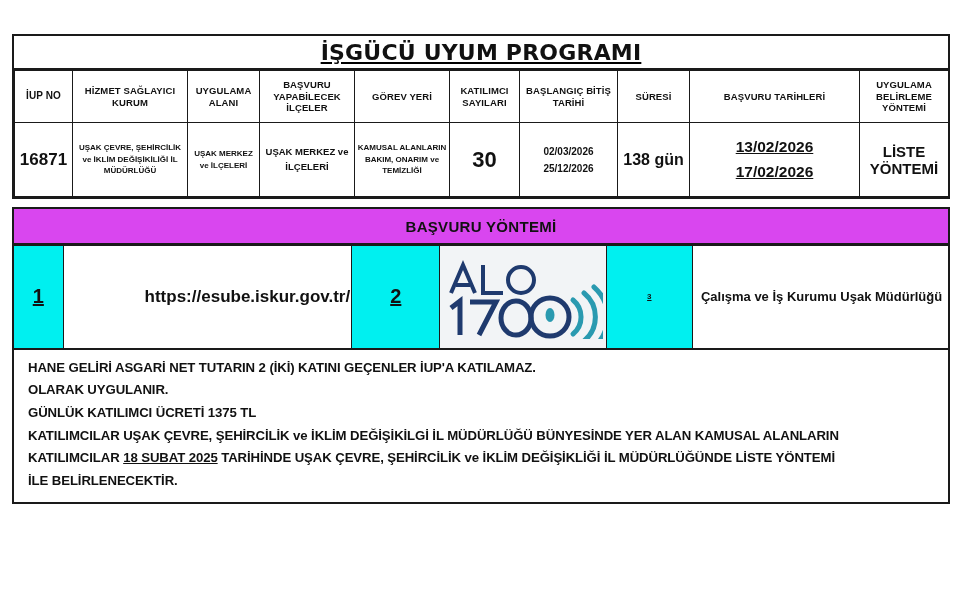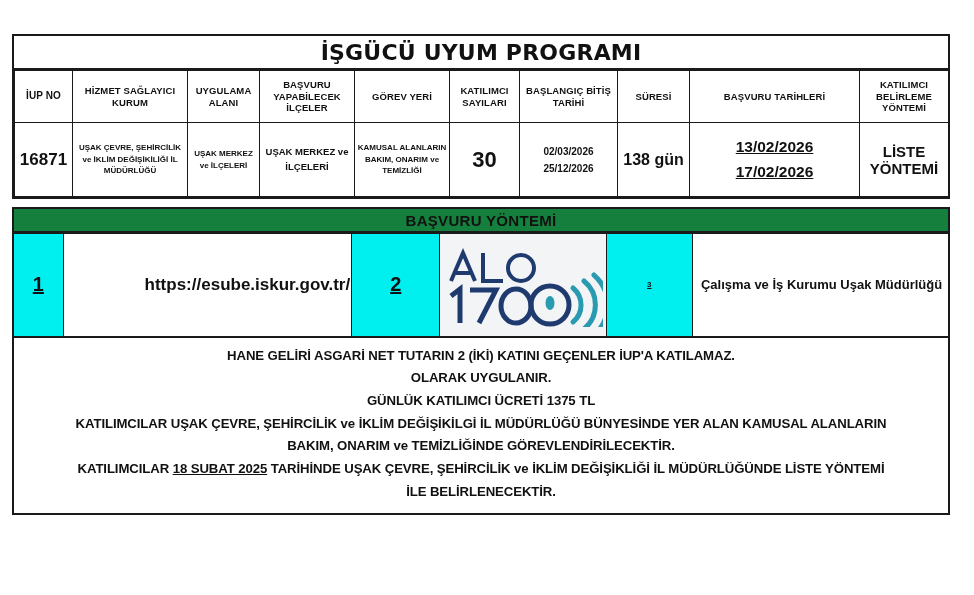--- a/index.html
+++ b/index.html
@@ -18,21 +18,21 @@
   }
   .doc {
     width: 938px;
     border: 2px solid #1a1a1a;
     background: #ffffff;
   }
   
   .title-bar {
     border-bottom: 2px solid #1a1a1a;
     height: 34px;
-    display: flex; align-items: center; justify-content: center;
+    display: flex; align-items: center; justify-content: center; text-decoration: underline;
   }
   .title-bar .t {
     font-size: 22px;
     font-weight: bold;
     letter-spacing: 0.2px;
     color: #111111;
     font-family: "DejaVu Sans", sans-serif;
   }
   
   table.grid {
@@ -61,22 +61,22 @@
   .md { font-size: 9.5px; font-weight: bold; line-height: 1.5; }
   .big { font-size: 22px; font-weight: bold; }
   .dates { font-size: 10px; font-weight: bold; line-height: 1.7; }
   .sure { font-size: 16px; font-weight: bold; }
   .bigdates { font-size: 15.5px; font-weight: bold; line-height: 1.55; }
   .bigdates span { text-decoration: underline; }
   .liste { font-size: 15px; font-weight: bold; }
   
   .spacer { height: 8px; background:#ffffff; }
   .banner {
-    height: 26px;
-    background: #15803d;
+    height: 38px;
+    background: #d946ef;
     border: 2px solid #1a1a1a;
     display: flex; align-items: center; justify-content: center;
   }
   .banner .t {
     font-size: 15px; font-weight: bold; color: #111111;
     letter-spacing: 0.3px;
   }
   
   table.methods {
     width: 100%;
@@ -118,21 +118,21 @@
     line-height: 1.5;
     background: #ffffff;
   }
   .logo-wrap { display:flex; align-items:center; justify-content:center; height:100%; }
   
   .notes {
     border: 2px solid #1a1a1a;
     border-top: none;
     background: #ffffff;
     padding: 9px 14px 11px 14px;
-    text-align: center;
+    text-align: left;
   }
   .notes p {
     margin: 0 0 4px 0;
     font-size: 13.2px;
     font-weight: bold;
     color: #111111;
     line-height: 1.42;
     letter-spacing: -0.1px;
   }
   .notes p:last-child { margin-bottom: 0; }
@@ -165,21 +165,21 @@
           <tr class="head">
         <td class="wide">İUP NO</td>
         <td>HİZMET SAĞLAYICI KURUM</td>
         <td>UYGULAMA ALANI</td>
         <td>BAŞVURU YAPABİLECEK İLÇELER</td>
         <td>GÖREV YERİ</td>
         <td>KATILIMCI SAYILARI</td>
         <td>BAŞLANGIÇ  BİTİŞ TARİHİ</td>
         <td>SÜRESİ</td>
         <td>BAŞVURU TARİHLERİ</td>
-        <td>KATILIMCI BELİRLEME YÖNTEMİ</td>
+        <td>UYGULAMA BELİRLEME YÖNTEMİ</td>
       </tr>
       <tr class="data">
         <td class="iupno">16871</td>
         <td class="sm">UŞAK ÇEVRE, ŞEHİRCİLİK ve İKLİM DEĞİŞİKİLİĞİ İL MÜDÜRLÜĞÜ</td>
         <td class="sm">UŞAK MERKEZ ve İLÇELERİ</td>
         <td class="md">UŞAK MERKEZ ve İLÇELERİ</td>
         <td class="sm">KAMUSAL ALANLARIN BAKIM, ONARIM ve TEMİZLİĞİ</td>
         <td class="big">30</td>
         <td class="dates">
           <div>02/03/2026</div>
@@ -253,18 +253,17 @@
         <td class="office">Çalışma ve İş Kurumu Uşak Müdürlüğü</td>
       </tr>
     </tbody>
       </table>
 
     <div class="notes">
       <p>HANE GELİRİ ASGARİ NET TUTARIN 2 (İKİ) KATINI GEÇENLER İUP'A KATILAMAZ.</p>
       <p>OLARAK UYGULANIR.</p>
       <p>GÜNLÜK KATILIMCI ÜCRETİ 1375 TL</p>
       <p>KATILIMCILAR UŞAK ÇEVRE, ŞEHİRCİLİK ve İKLİM DEĞİŞİKİLGİ İL MÜDÜRLÜĞÜ BÜNYESİNDE YER ALAN KAMUSAL ALANLARIN</p>
-      <p>BAKIM, ONARIM ve TEMİZLİĞİNDE GÖREVLENDİRİLECEKTİR.</p>
       <p><span>KATILIMCILAR </span><u>18 SUBAT 2025</u><span> TARİHİNDE UŞAK ÇEVRE, ŞEHİRCİLİK ve İKLİM DEĞİŞİKLİĞİ İL  MÜDÜRLÜĞÜNDE LİSTE YÖNTEMİ</span></p>
       <p>İLE BELİRLENECEKTİR.</p>
     </div>
   </div>
 </div>
 
 </body></html>

